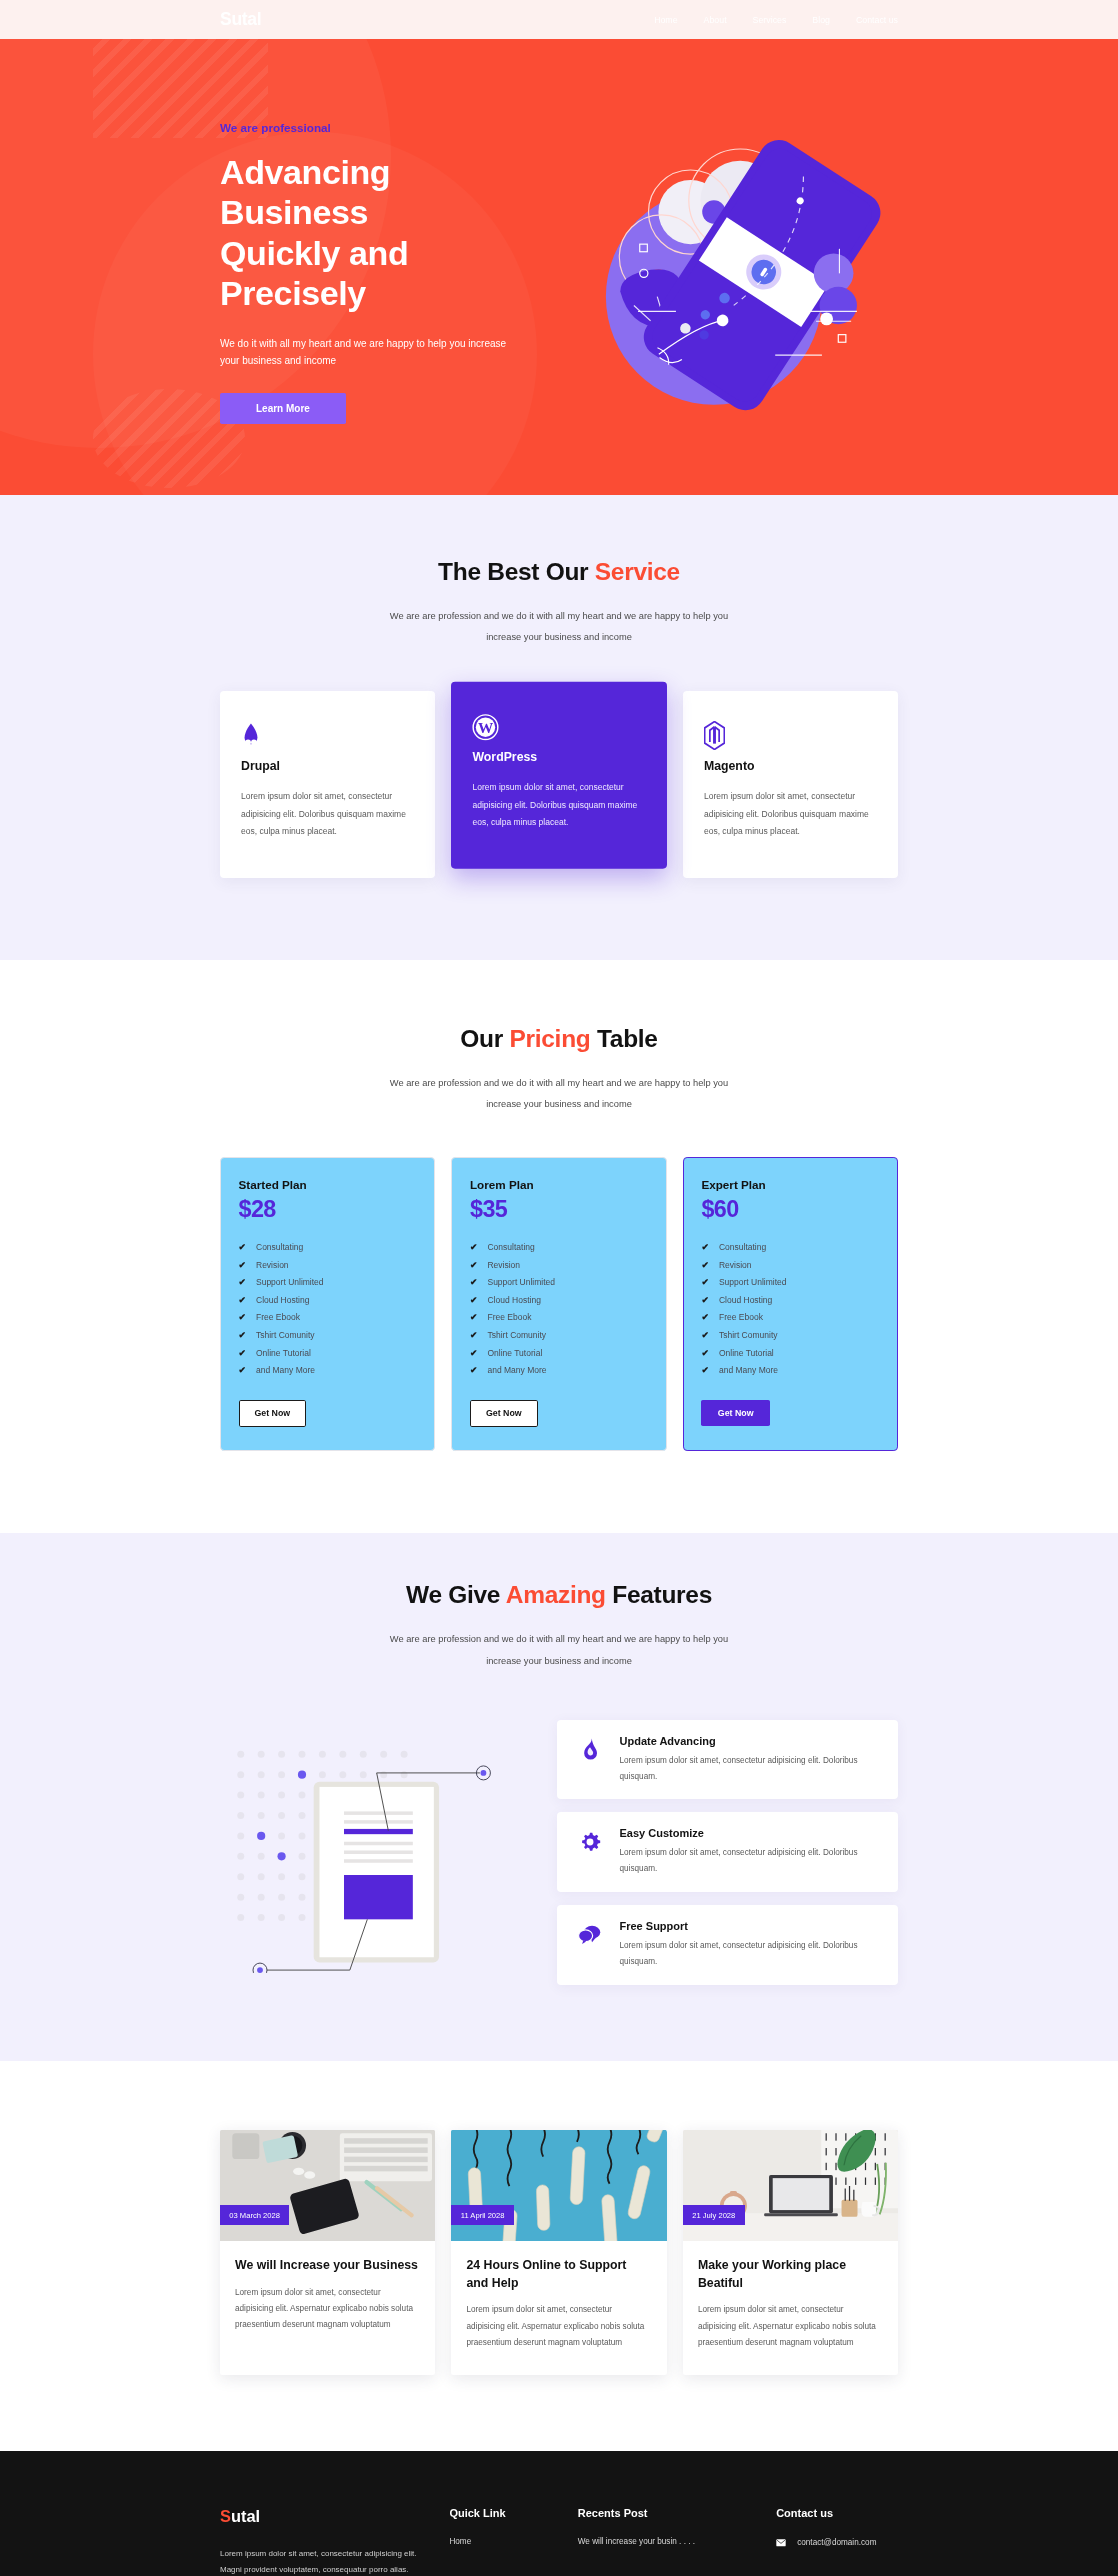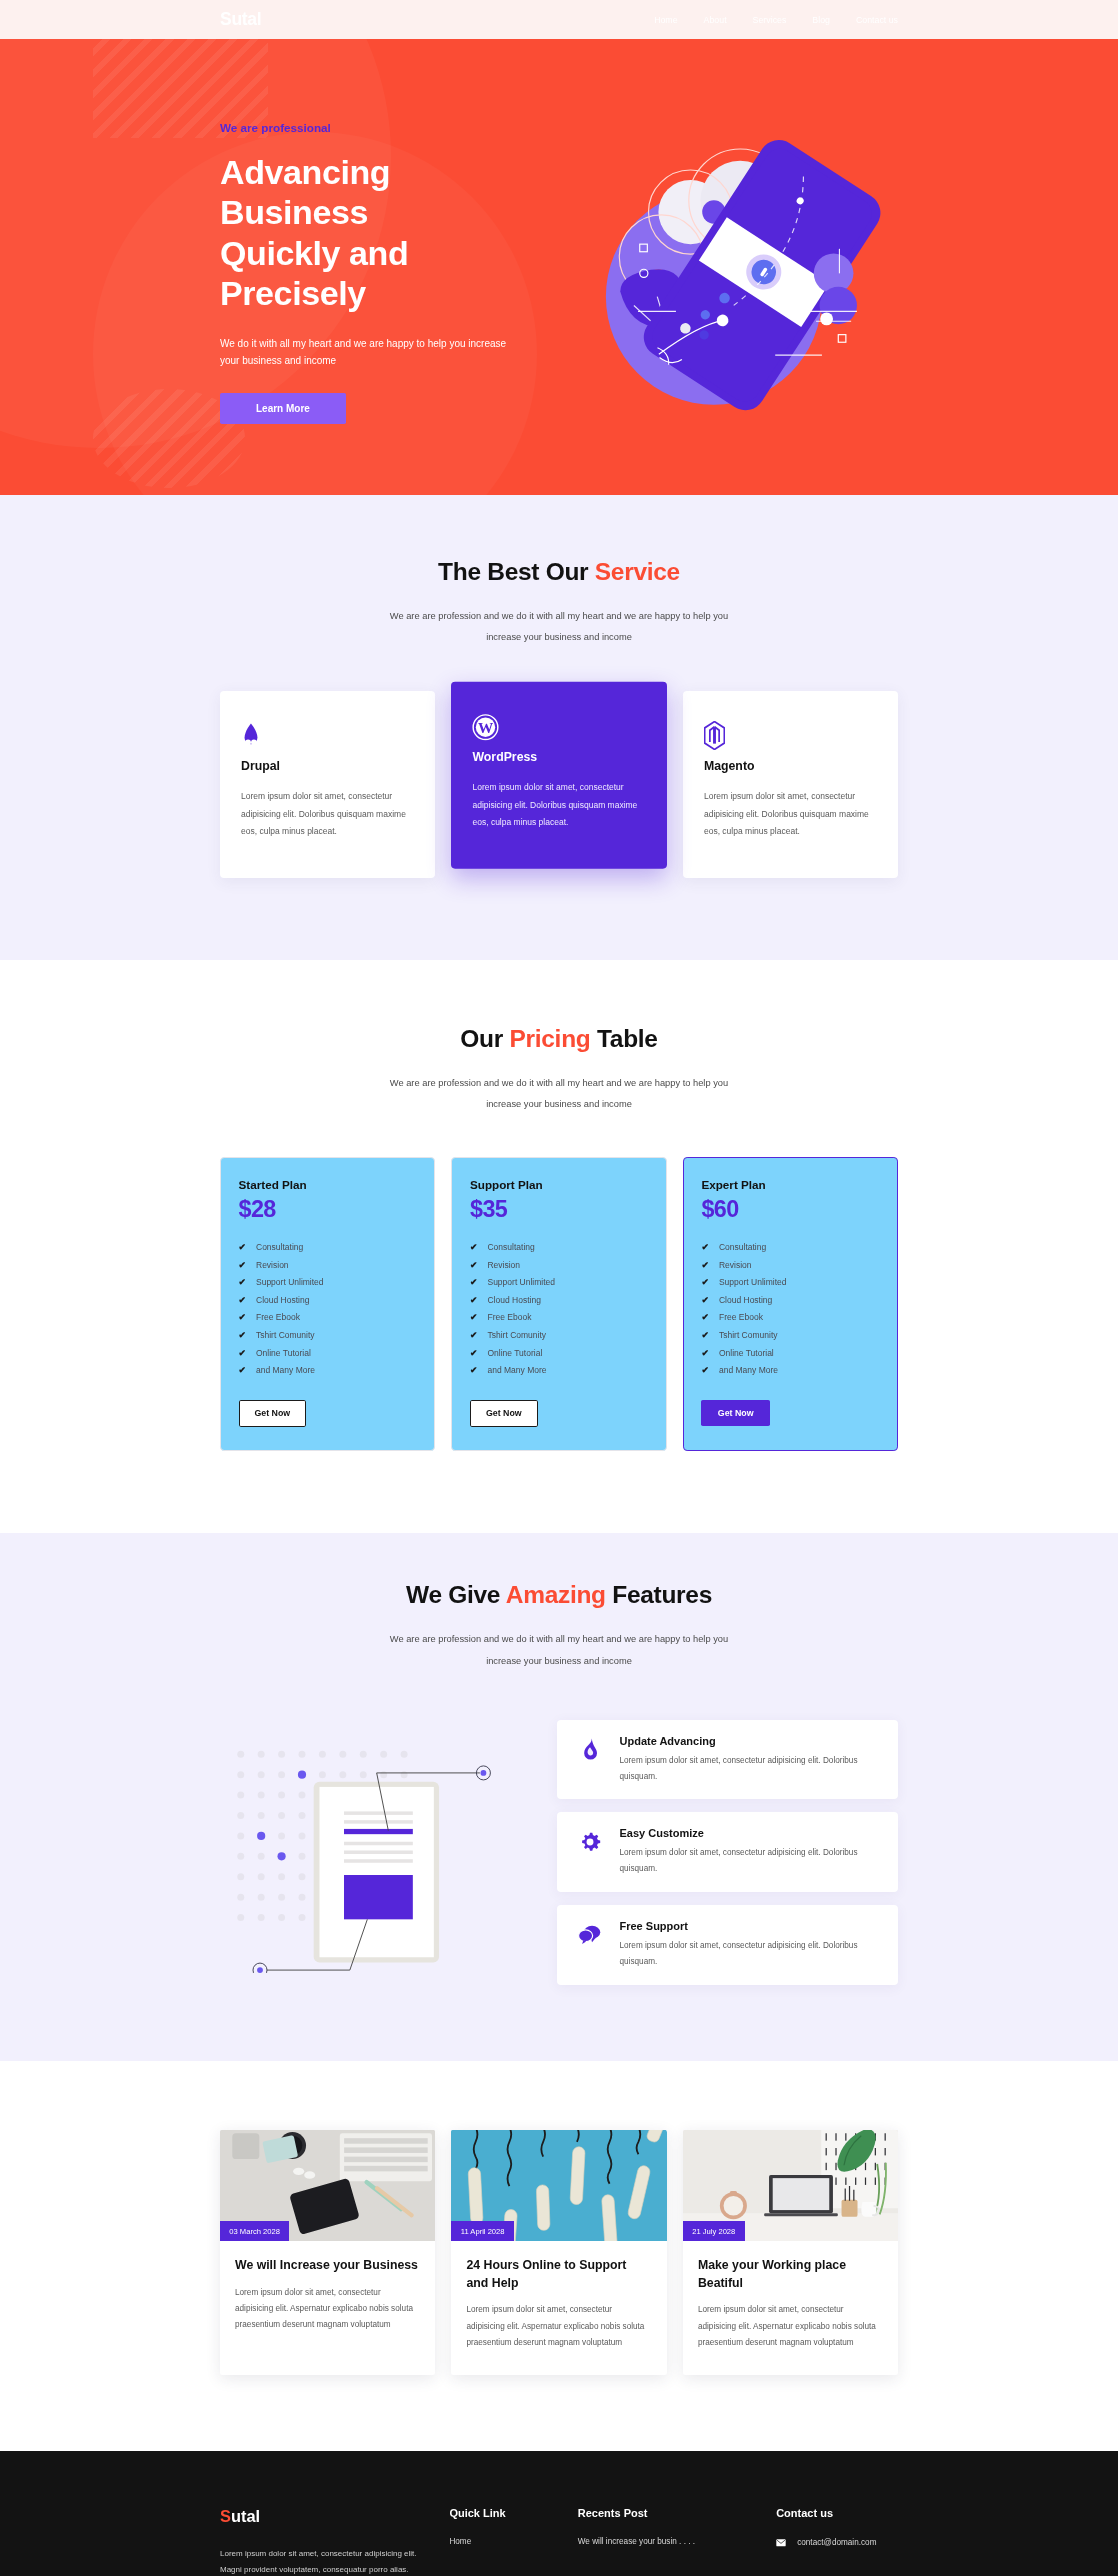--- a/index.html
+++ b/index.html
@@ -118,21 +118,21 @@
   .feat-ico{ width:30px; flex:0 0 30px; display:flex; align-items:center; justify-content:center; padding-top:3.5px;}
   .feat-title{ font-size:11px; font-weight:bold; color:#121212; margin-bottom:5.8px; }
   .feat-text{ font-size:8.2px; line-height:1.95; color:#5a5a5a; }
 
   
   .blog{ background:#fff; padding:69px 0 76px; }
   .blog-grid{ display:flex; gap:16.4px; }
   .blog-card{ flex:1; background:#fff; border-radius:2.3px; box-shadow:0 3.5px 15px rgba(40,40,70,.10); overflow:hidden; }
   .blog-thumb{ height:111px; position:relative; }
   .blog-date{
-    position:absolute; left:0; bottom:0; background:#5526d9; color:#fff;
+    position:absolute; left:0; bottom:16px; background:#5526d9; color:#fff;
     font-size:7.6px; font-weight:500; padding:5.3px 9.3px;
   }
   .blog-body{ padding:16.4px 15px 23.4px; }
   .blog-title{ font-size:12.3px; font-weight:bold; line-height:1.45; color:#121212; margin-bottom:9.3px; }
   .blog-text{ font-size:8.2px; line-height:2.0; color:#5a5a5a; }
   .thumb-a{ background:linear-gradient(150deg,#dcdad6,#c9c7c3); }
   .thumb-b{ background:#4aaed0; }
   .thumb-c{ background:linear-gradient(150deg,#eceae6,#d8e0da); }
 
   
@@ -327,21 +327,21 @@
             </li>
           <li>
               <span class="check">✔</span>
               <span>and Many More</span>
             </li>
         </ul>
         <button class="btn-outline">Get Now</button>
       </div>
 
       <div class="price-card">
-        <div class="plan-name">Support Plan</div>
+        <div class="plan-name">Lorem Plan</div>
         <div class="plan-price">$35</div>
         <ul class="feat-list">
           <li>
               <span class="check">✔</span>
               <span>Consultating</span>
             </li>
           <li>
               <span class="check">✔</span>
               <span>Revision</span>
             </li>

